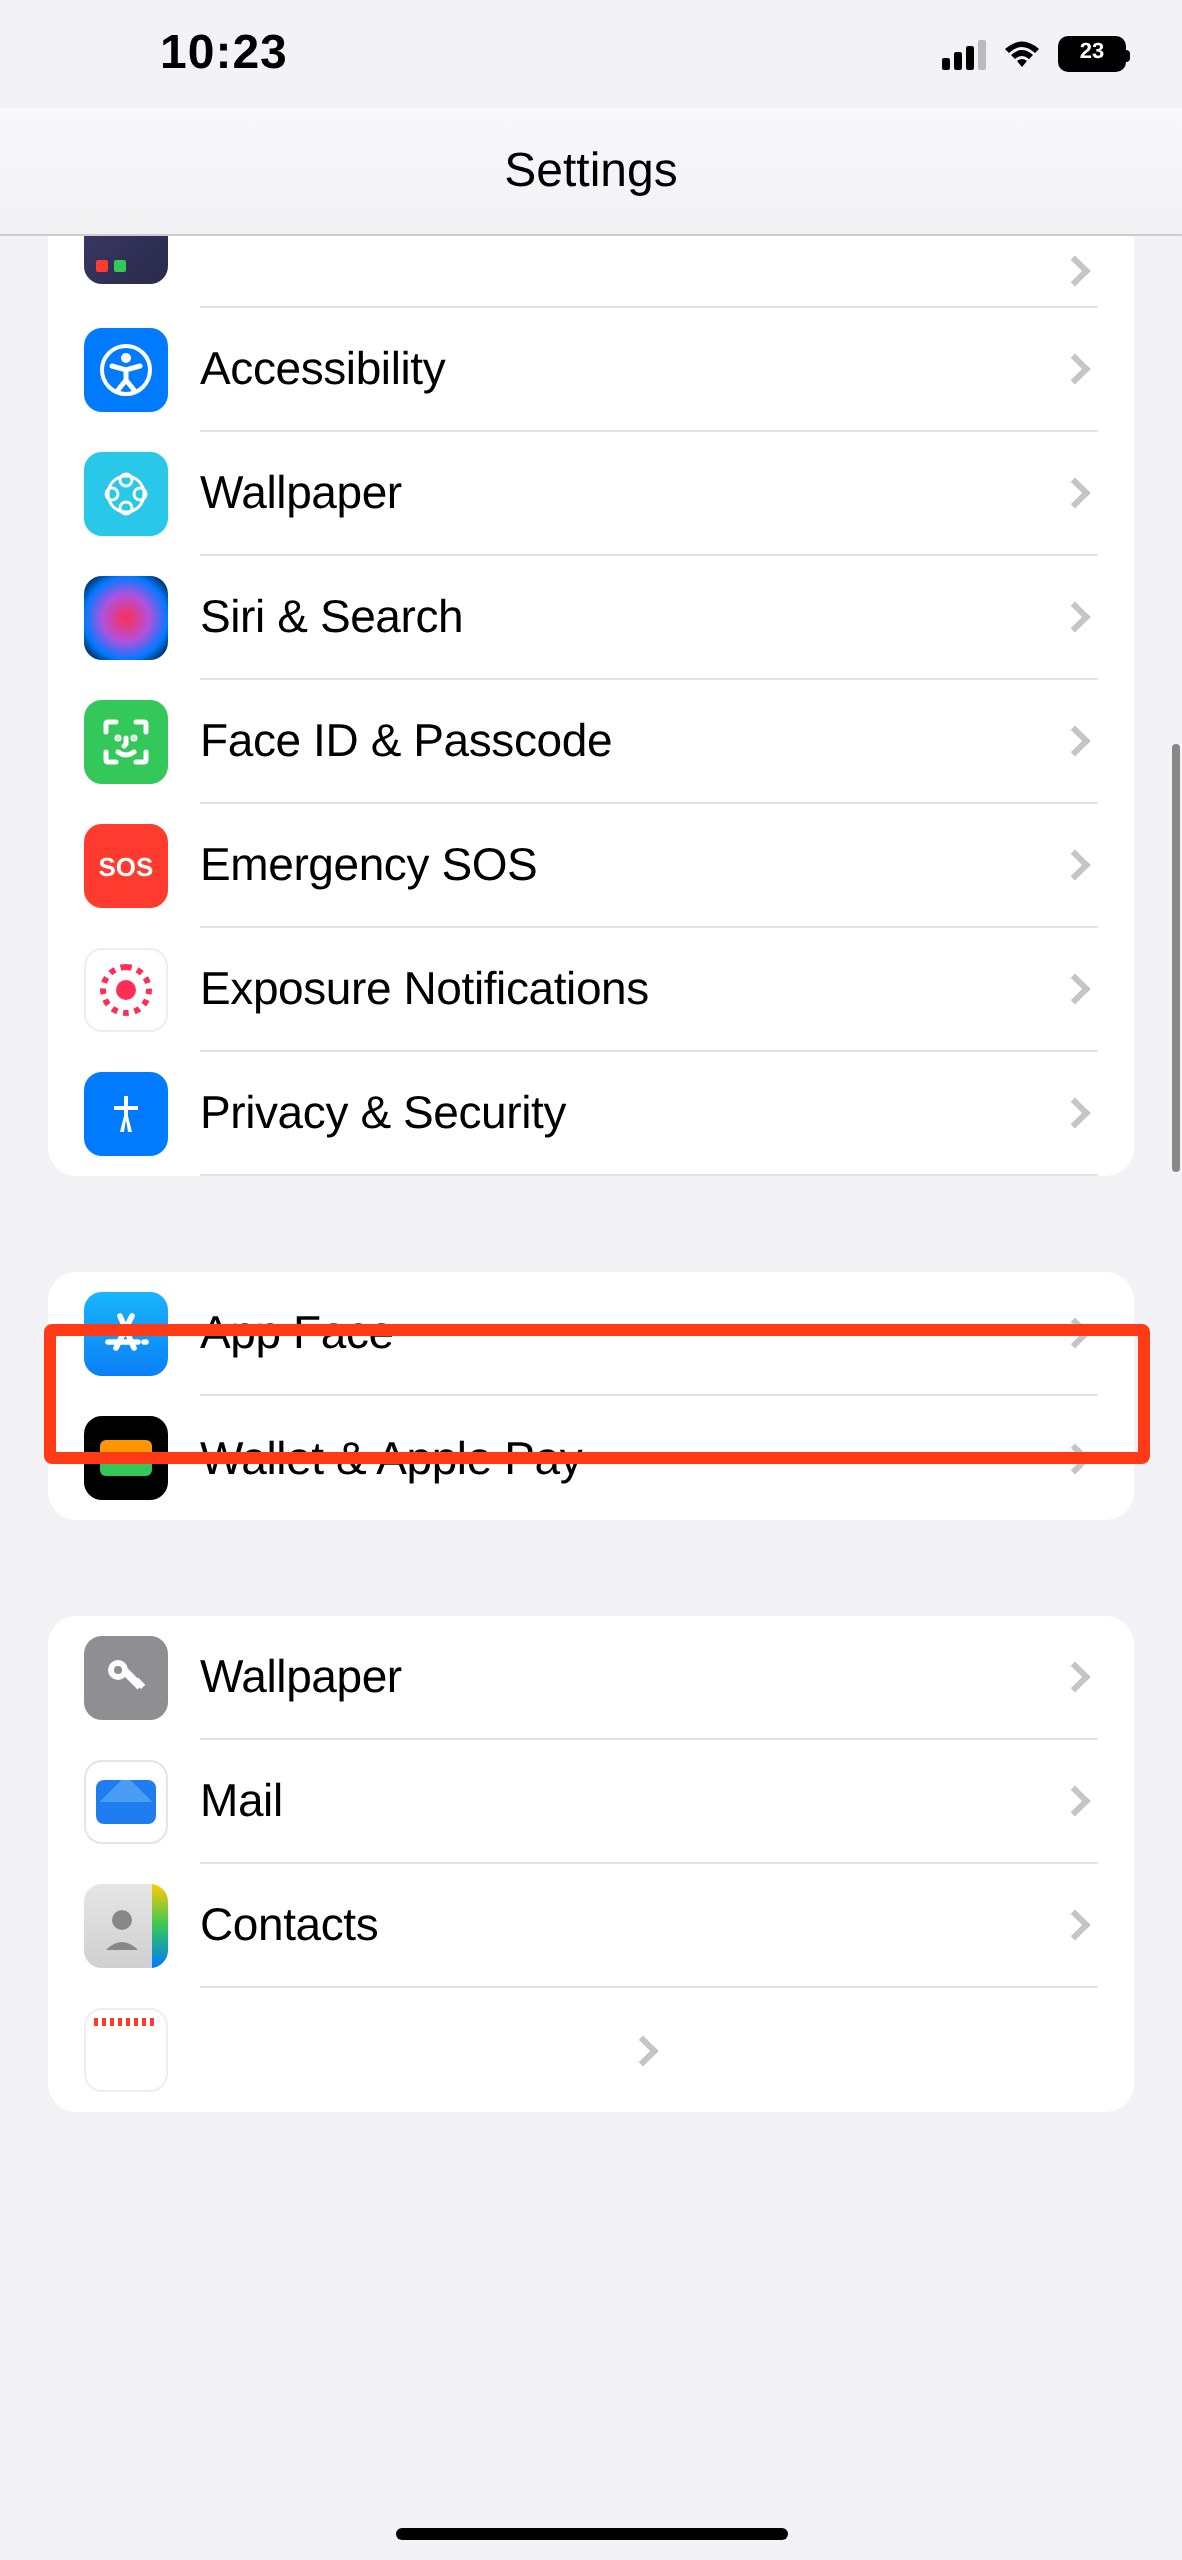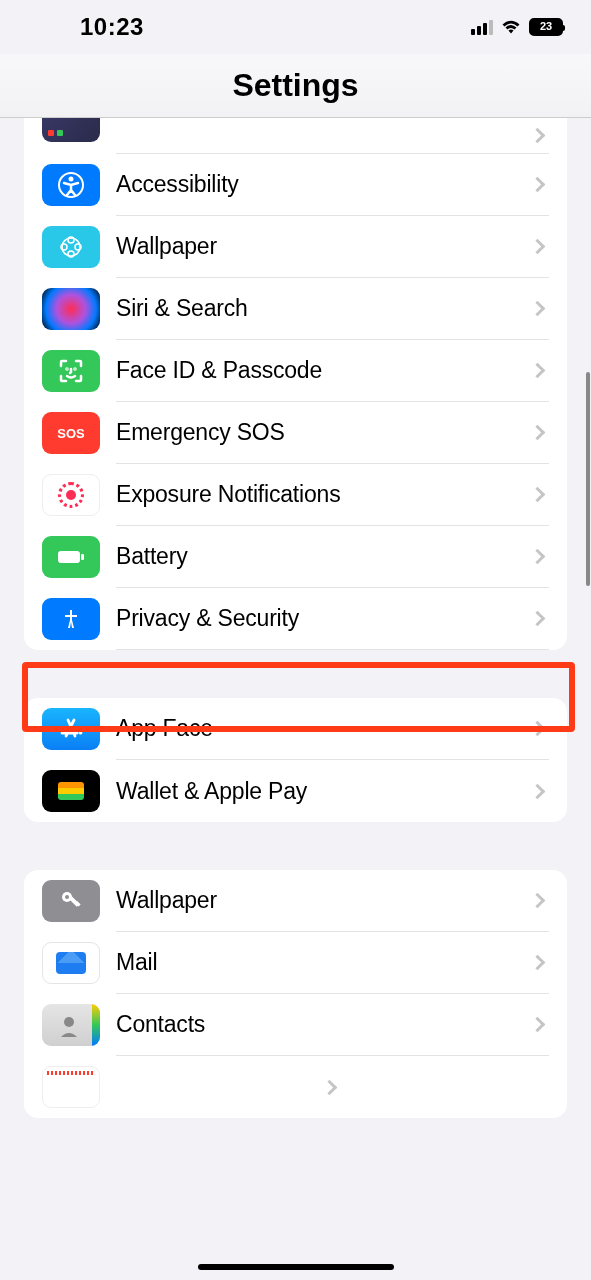--- a/index.html
+++ b/index.html
@@ -36,21 +36,21 @@
 .battery::after {
   content: ''; position: absolute; right: -4px; top: 5px;
   width: 2px; height: 6px; background: #000; border-radius: 0 2px 2px 0;
 }
 .header {
   height: 64px;
   display: flex; align-items: center; justify-content: center;
   border-bottom: 1px solid #ccc;
   background: linear-gradient(180deg, #f8f8fa 0%, #f2f2f4 100%);
 }
-.header-title { font-size: 32px; font-weight: 700; }
+.header-title { font-size: 24px; font-weight: 400; }
 .scroll {
   position: absolute; top: 118px; bottom: 0; left: 0; right: 0;
   overflow-y: hidden;
 }
 .group {
   background: #fff; border-radius: 14px;
   margin: 0 24px 48px 24px;
   overflow: visible;
 }
 .group:first-child { margin-top: 0; border-top-left-radius: 0; border-top-right-radius: 0; }
@@ -62,21 +62,21 @@
 }
 .row-content {
   display: flex; align-items: center;
   flex: 1;
   min-height: 62px;
   border-bottom: 1px solid #e3e3e6;
   margin-left: 16px;
 }
 .row:last-child .row-content { border-bottom: none; justify-content: center; }
 .icon {
-  width: 58px; height: 42px; border-radius: 9px;
+  width: 42px; height: 42px; border-radius: 9px;
   display: flex; align-items: center; justify-content: center;
   flex-shrink: 0;
 }
 .label { font-size: 23px; margin-left: 0; flex: 1; color: #000; letter-spacing: -0.2px; }
 .chevron {
   width: 11px; height: 11px;
   border-top: 3px solid #c5c5c8;
   border-right: 3px solid #c5c5c8;
   transform: rotate(45deg);
   margin-right: 6px;
@@ -225,32 +225,20 @@
     <div class="row">
       <div class="icon ic-expo">
           <div class="expo-dot"></div>
         </div>
       <div class="row-content">
         <span class="label">Exposure Notifications</span>
         <span class="chevron"></span>
       </div>
     </div>
     <div class="row">
-      <div class="icon ic-batt">
-        <svg width="30" height="16" viewBox="0 0 30 16">
-            <rect x="2" y="2" width="22" height="12" rx="3" fill="#fff"></rect>
-            <rect x="25" y="5" width="3" height="6" rx="1" fill="#fff"></rect>
-          </svg>
-      </div>
-      <div class="row-content">
-        <span class="label">Battery</span>
-        <span class="chevron"></span>
-      </div>
-    </div>
-    <div class="row">
       <div class="icon ic-priv">
         <svg width="24" height="24" viewBox="0 0 24 24" fill="#fff">
             <path d="M12 2 L12 2 Q14 2 14 4 L14 6 L17 6 Q19 6 19 8 L19 20 Q19 22 17 22 L7 22 Q5 22 5 20 L5 8 Q5 6 7 6 L10 6 L10 4 Q10 2 12 2 Z M8 10 L8 12 L16 12 L16 10 Z M8 14 L8 16 L16 16 L16 14 Z" opacity="0"></path>
             <path d="M7 3 L7 11 L11 11 L11 3 Q11 1 9 1 Q7 1 7 3 M4 11 Q4 8 6 7 L6 15 Q4 14 4 11 M12 7 Q18 7 18 13 Q18 22 9 22 Q6 22 4 19" opacity="0"></path>
             <path d="M12 2 C9 2 9 5 9 5 L9 7 L6 7 C5 7 5 8 5 8 L5 20 C5 21 6 21 6 21 L18 21 C19 21 19 20 19 20 L19 8 C19 7 18 7 18 7 L15 7 L15 5 C15 5 15 2 12 2 Z" fill="none"></path>
             <path d="M6.5 13 a5.5 5.5 0 1 0 11 0 a5.5 5.5 0 1 0 -11 0" fill="none"></path>
             <path d="M11 3 L13 3 L13 8 L18 8 L18 10 L13 10 L13 13 L15 21 L13 21 L12 15 L11 21 L9 21 L11 13 L11 10 L6 10 L6 8 L11 8 Z"></path>
           </svg>
       </div>
       <div class="row-content">

